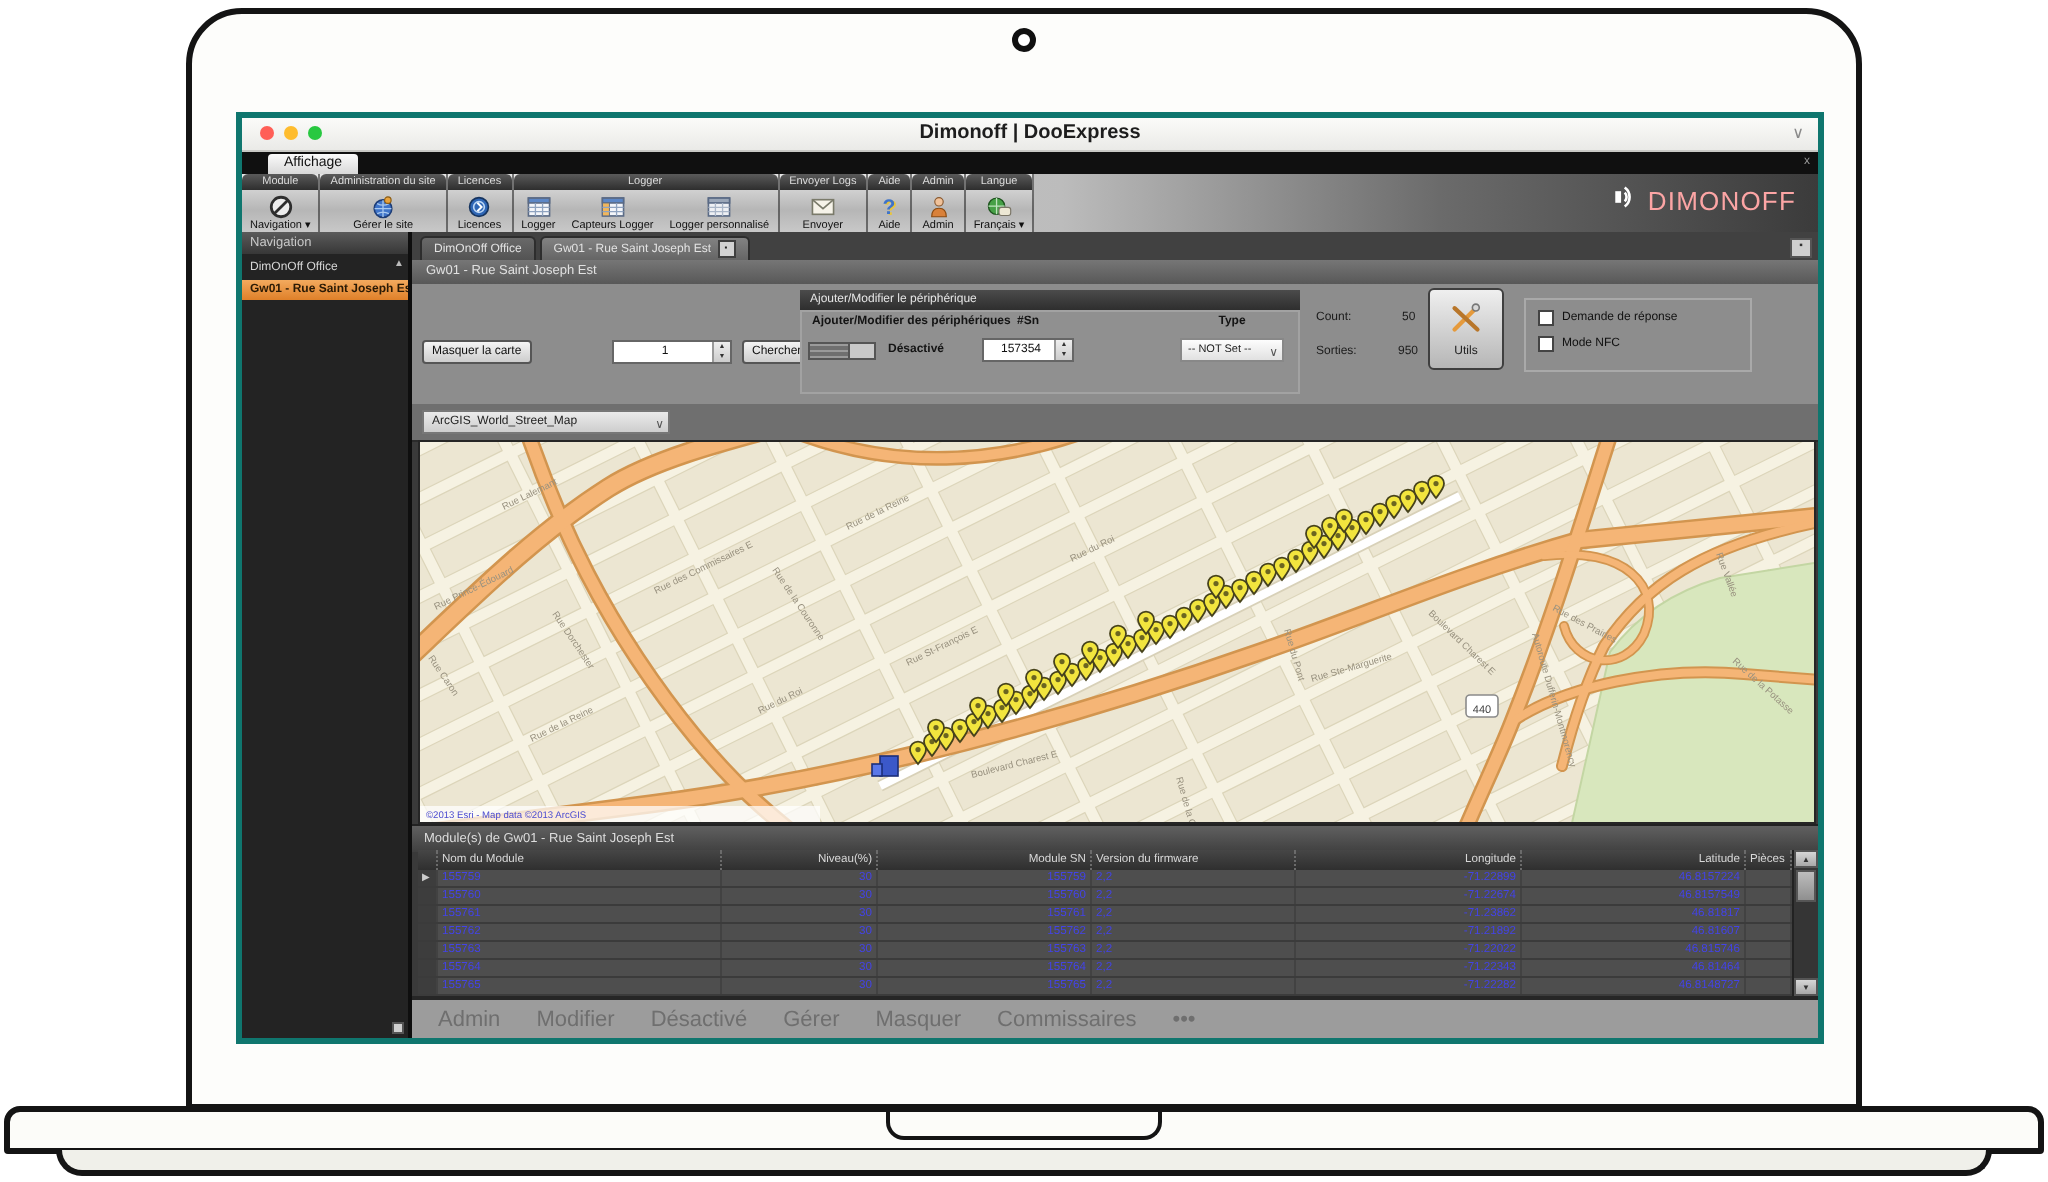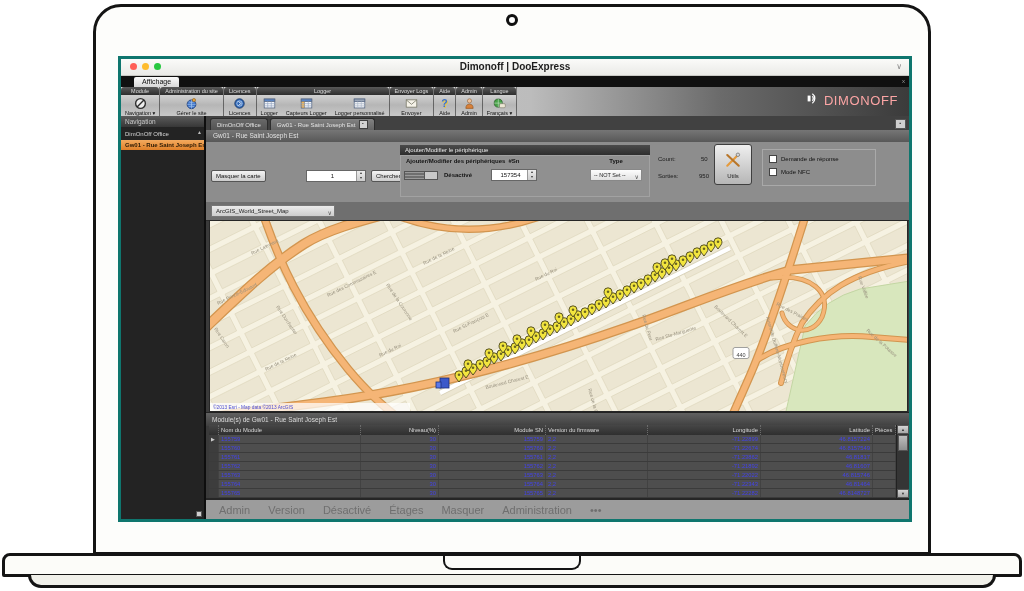--- a/index.html
+++ b/index.html
@@ -1109,25 +1109,25 @@
           </div>
       </div>
       <div class="vscroll">
         <div class="vs-btn">▲</div>
         <div class="vs-thumb"></div>
         <div class="vs-btn vs-bot">▼</div>
       </div>
 
       <div class="footer">
           <span>Admin</span>
-          <span>Version</span>
+          <span>Modifier</span>
           <span>Désactivé</span>
-          <span>Étages</span>
+          <span>Gérer</span>
           <span>Masquer</span>
-          <span>Administration</span>
+          <span>Commissaires</span>
           <span>•••</span>
         </div>
     </div>
   </div>
 
   <div class="base"></div>
   <div class="notch"></div>
   <div class="base-lip"></div>
 </div>
 

